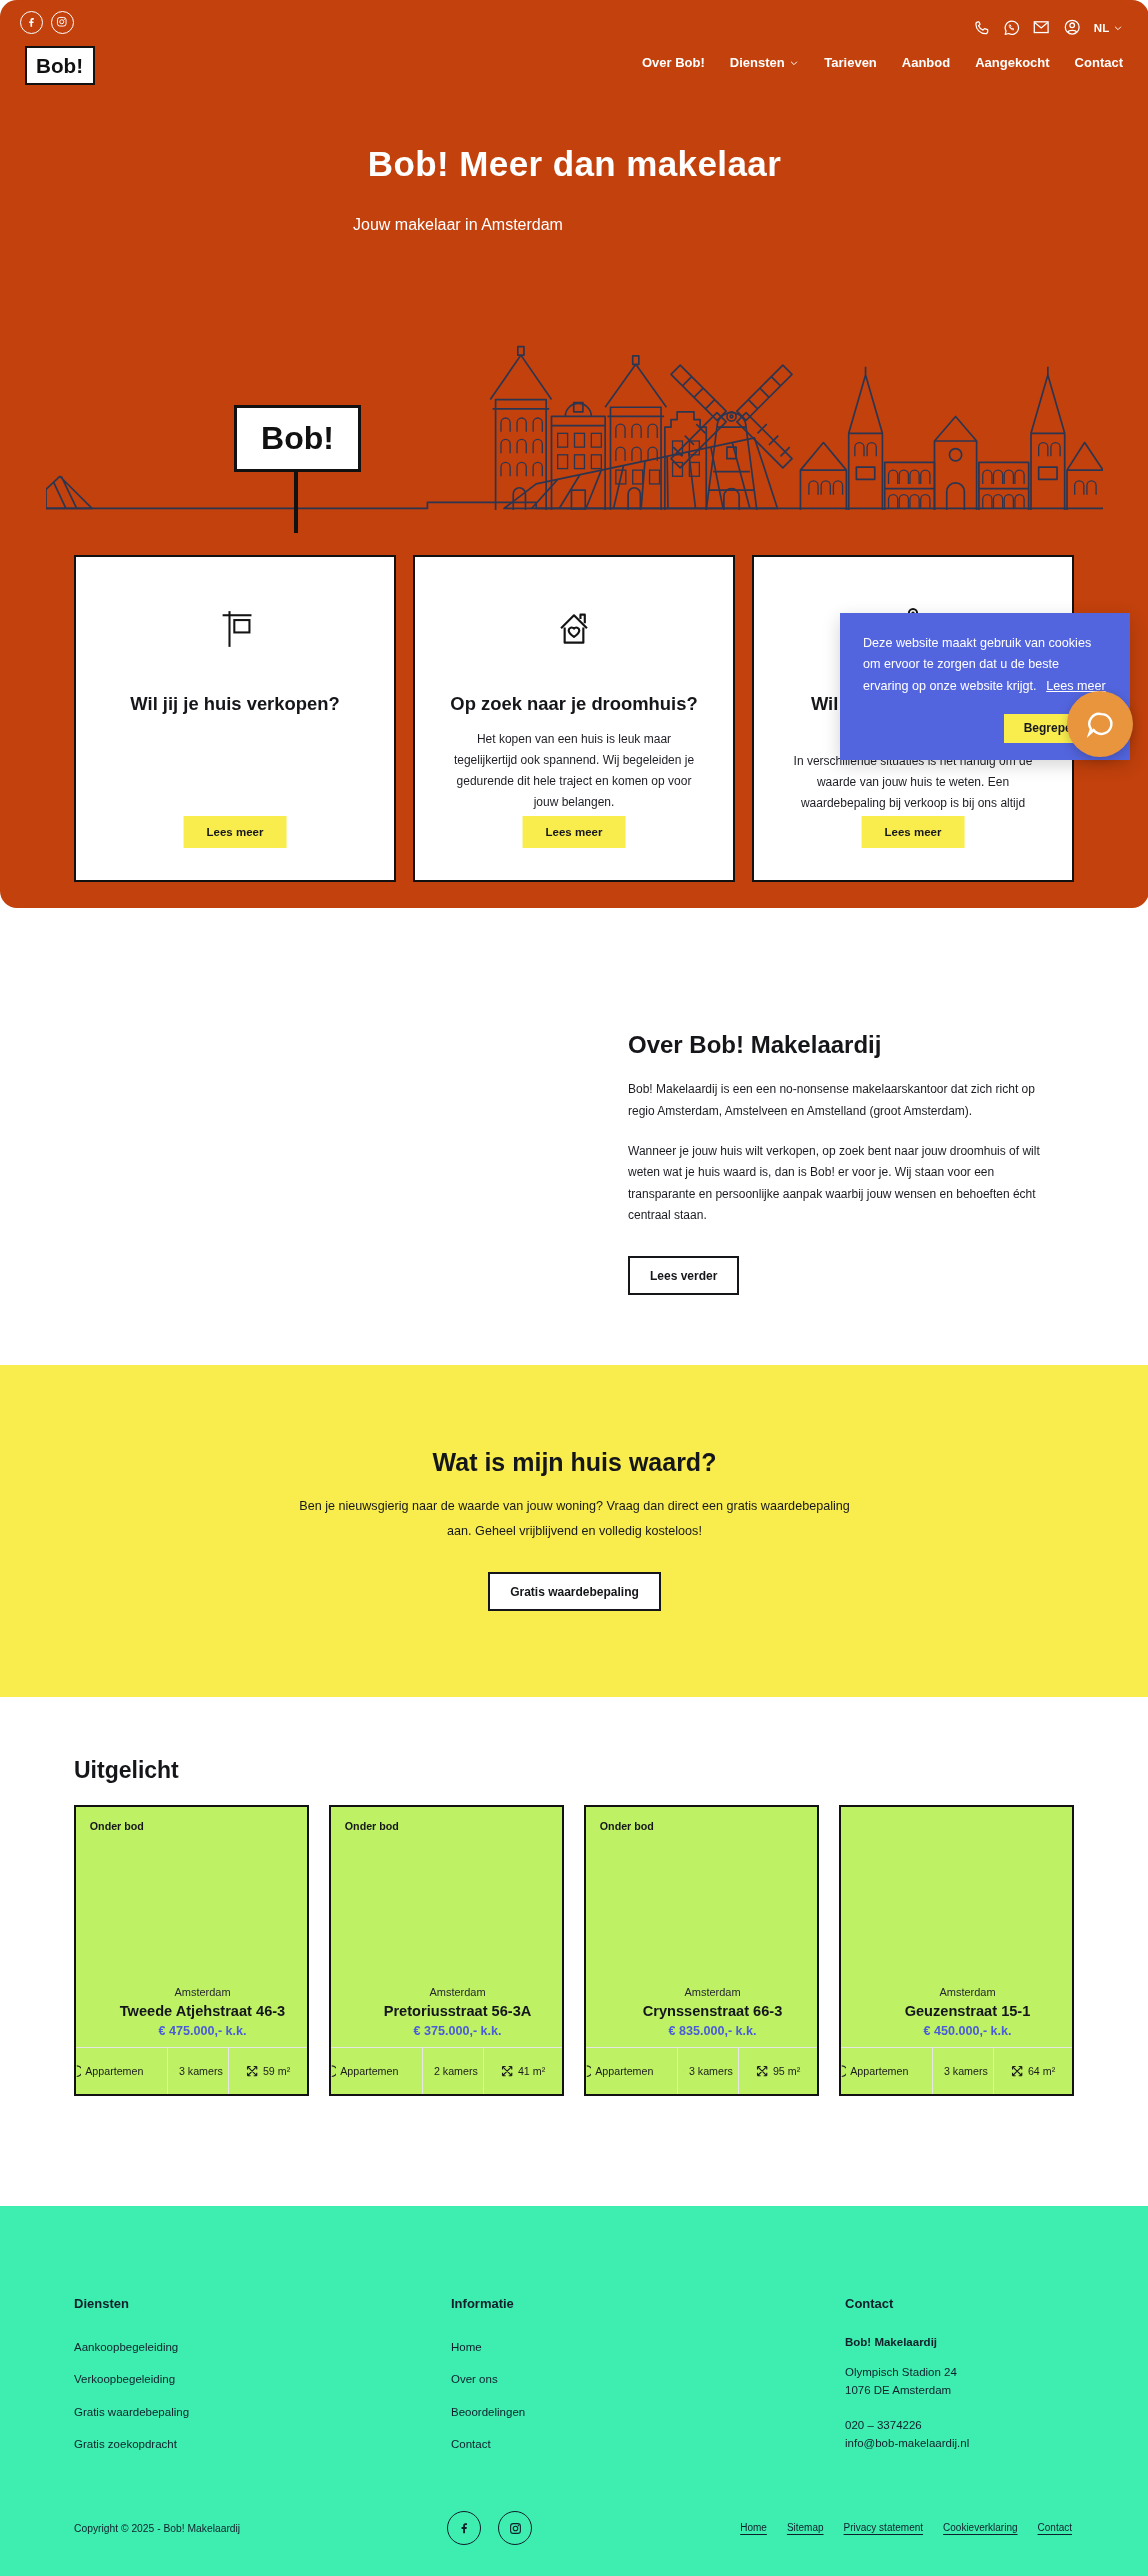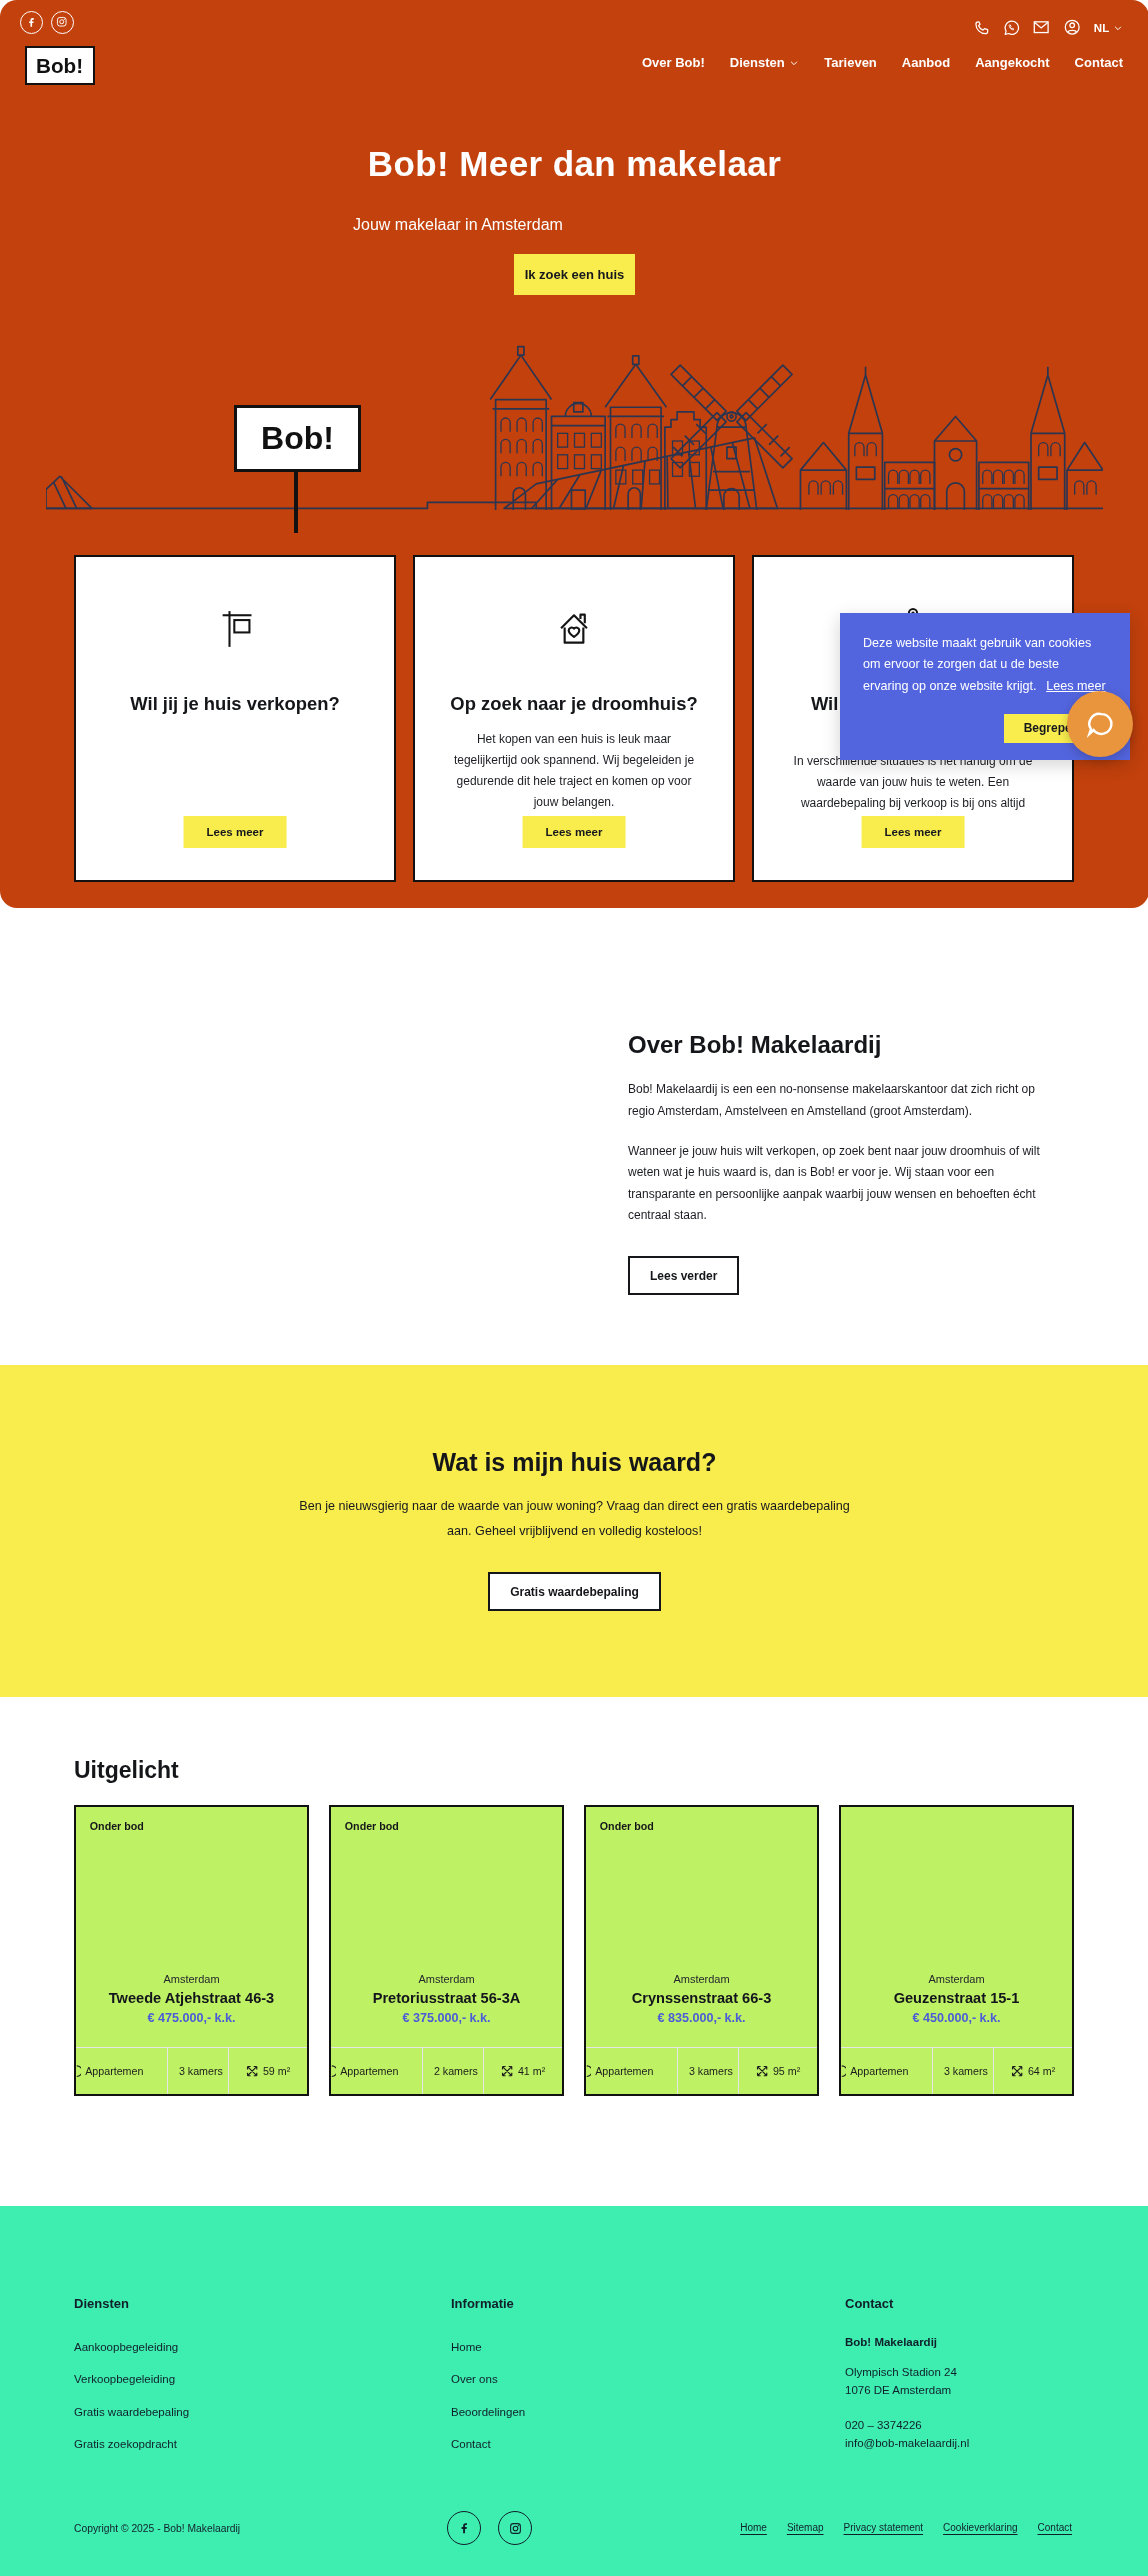--- a/index.html
+++ b/index.html
@@ -66,21 +66,21 @@
   .valuation p{margin:0 auto 29px;width:567px;font-size:12.6px;line-height:1.95;color:#17181d;}
 
   
   .featured{position:absolute;left:0;top:1697px;width:1149px;height:509px;background:#fff;
             box-sizing:border-box;padding:60px 74px 0;}
   .featured h2{margin:0 0 21.4px;font-size:23px;font-weight:800;}
   .prop-grid{display:flex;gap:20px;}
   .pcard{width:235px;height:291px;border:2.3px solid #111;box-sizing:border-box;background:#bef264;
          position:relative;cursor:pointer;}
   .pbadge{position:absolute;left:13.8px;top:12.3px;font-size:10.7px;font-weight:800;color:#15161a;}
-  .pinfo{position:absolute;left:0;bottom:69px;width:100%;text-align:center;}
+  .pinfo{position:absolute;left:0;bottom:56px;width:100%;text-align:center;padding-left:11px;}
   .pcity{font-size:11px;color:#26272e;margin-bottom:4.6px;}
   .pstreet{font-size:14.6px;font-weight:800;color:#14151c;margin-bottom:5.4px;}
   .pprice{font-size:12.6px;font-weight:700;color:#4a5cd8;}
   .pmeta{position:absolute;left:0;bottom:0;width:100%;height:46px;border-top:0.8px solid #e6e6e6;
          display:flex;align-items:stretch;font-size:10.7px;color:#1c1c1c;}
   .pmeta .cell{display:flex;align-items:center;gap:4.6px;padding:0 5.4px;white-space:nowrap;overflow:hidden;}
   .cell-type{flex:0 0 86px;padding-left:0!important;text-align:center;}
   .cell-rooms{flex:1;border-left:0.8px solid #e6e6e6;}
   .cell-area{flex:0 0 67px;border-left:0.8px solid #e6e6e6;justify-content:center;}
 
@@ -179,23 +179,20 @@
       <a>
           <span>Aangekocht</span>
         </a>
       <a>
           <span>Contact</span>
         </a>
     </nav>
 
     <h1 class="abs hero-h1" style="margin:0;">Bob! Meer dan makelaar</h1>
     <div class="abs hero-sub">Jouw makelaar in Amsterdam</div>
-    <div class="abs hero-cta-wrap">
-      <button class="btn-yellow hero-cta">Ik zoek een huis</button>
-    </div>
 
     <svg class="abs skyline" viewBox="0 0 1380 240" preserveAspectRatio="none">
       <defs>
         <g id="aw">
             <path d="M0 20V8a6 6 0 0 1 12 0v12"></path>
           </g>
         <rect id="sq" width="13" height="18"></rect>
         <g id="dw">
             <path d="M0 24V10a8 8 0 0 1 16 0v14"></path>
           </g>

